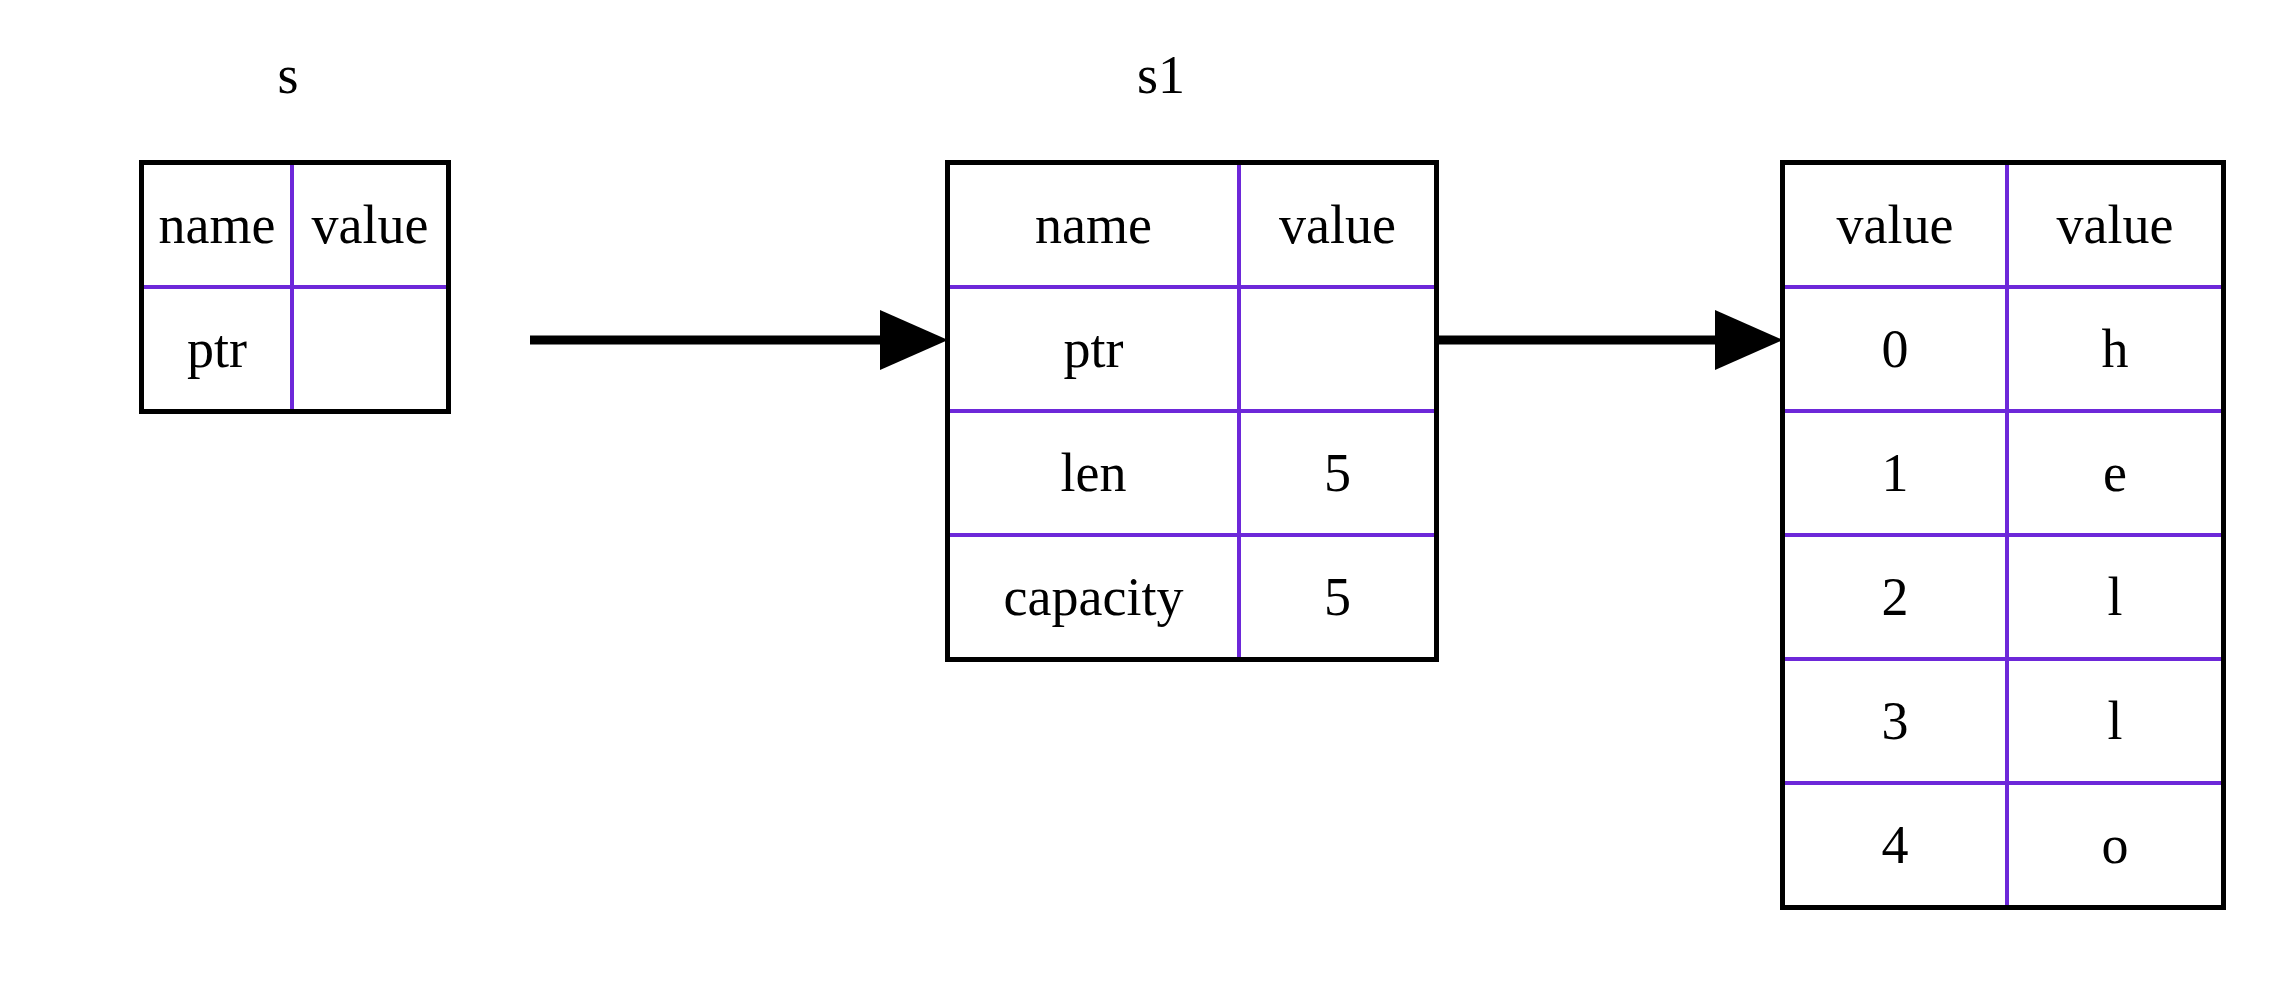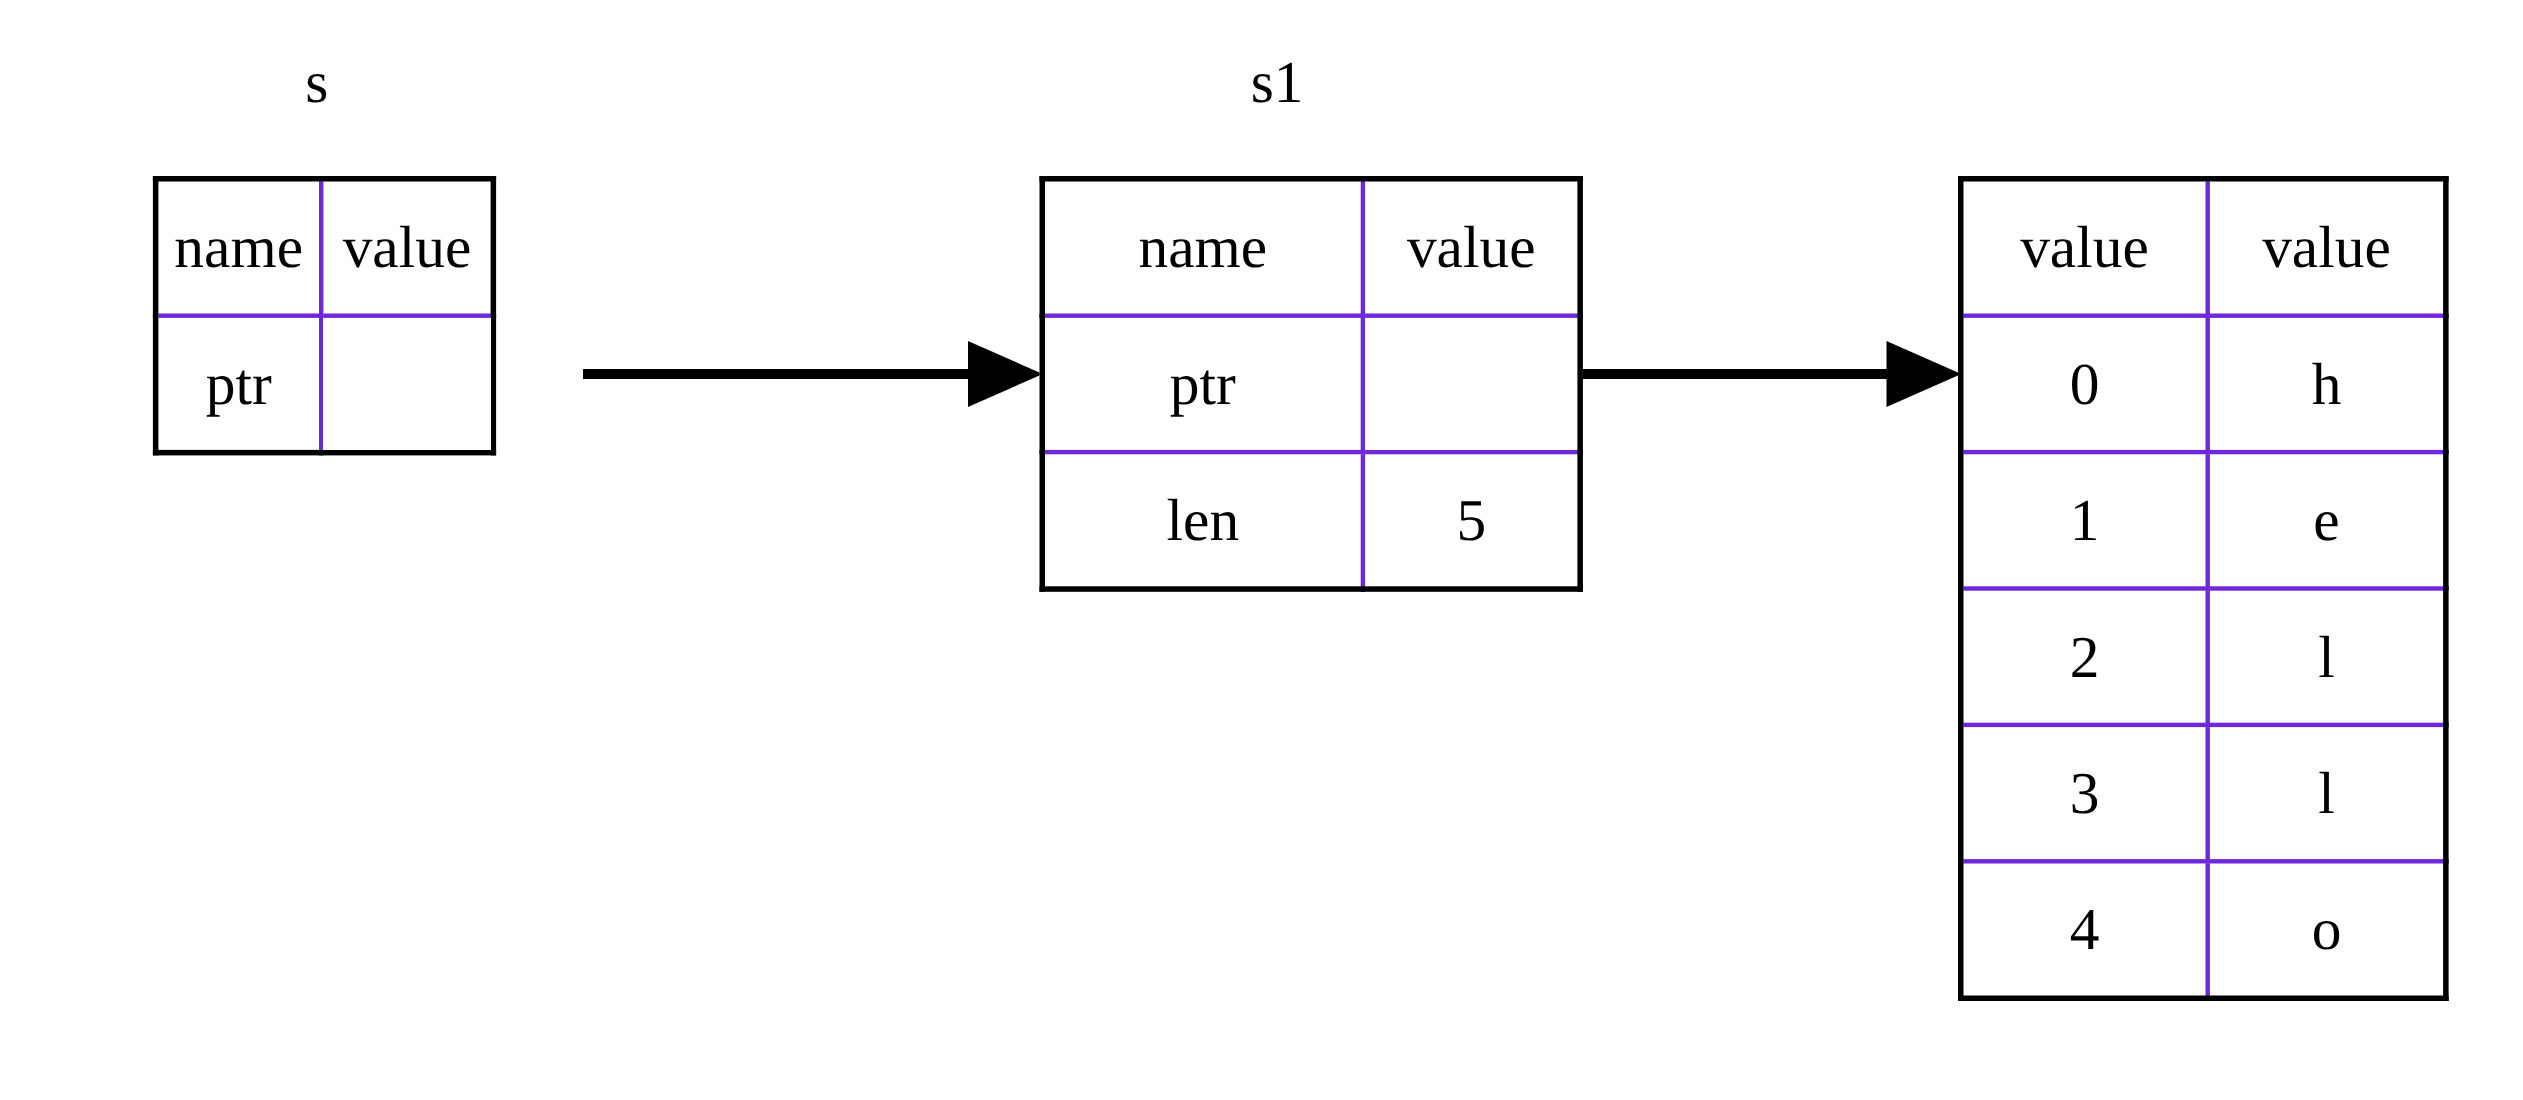--- a/index.html
+++ b/index.html
@@ -148,20 +148,24 @@
         <td class="value-col">value</td>
       </tr>
       <tr>
         <td class="name-col">ptr</td>
         <td class="value-col ptr-stub-cell"></td>
       </tr>
       <tr>
         <td class="name-col">len</td>
         <td class="value-col">5</td>
       </tr>
+      <tr>
+        <td class="name-col">capacity</td>
+        <td class="value-col">5</td>
+      </tr>
     </tbody>
   </table>
 
   <table class="struct-table" id="table-chars">
     <tbody>
       <tr>
         <td class="name-col">value</td>
         <td class="value-col">value</td>
       </tr>
       <tr>

